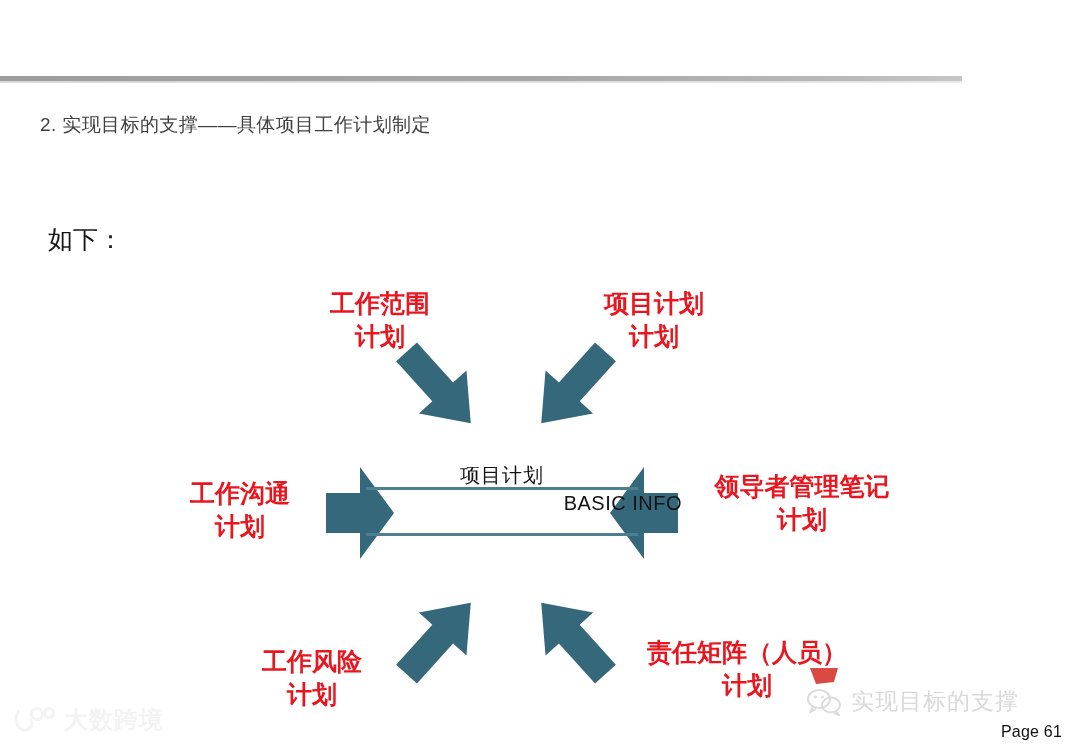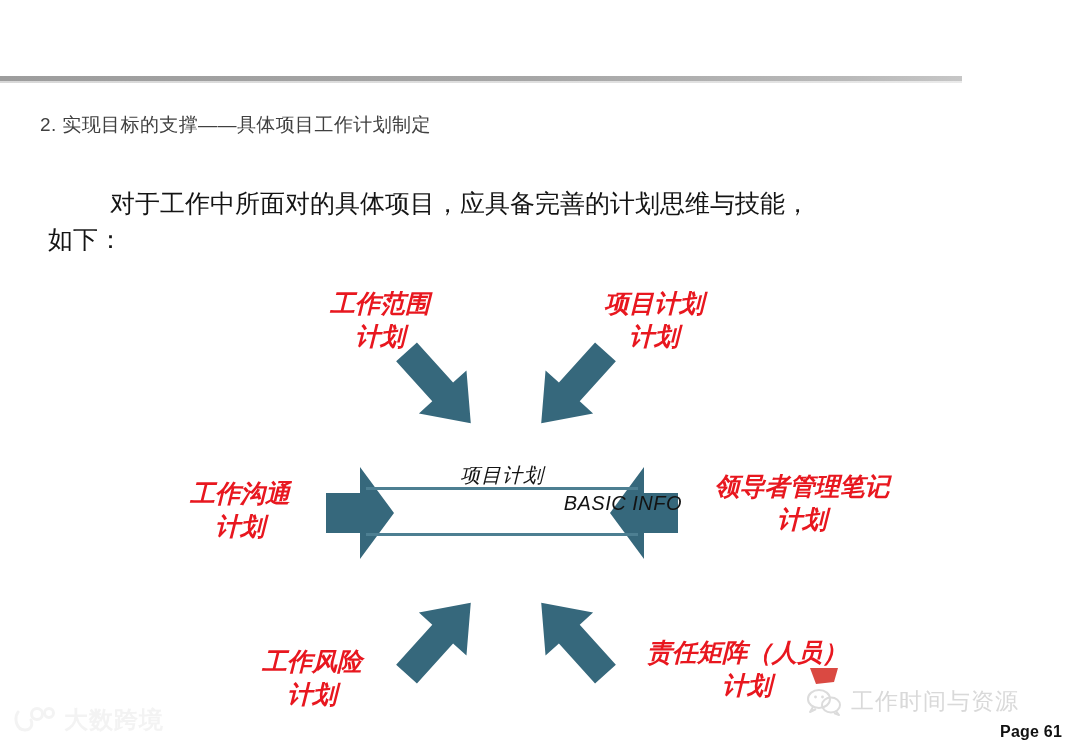--- a/index.html
+++ b/index.html
@@ -60,21 +60,20 @@
   }
   .body-text .indent { display: inline-block; width: 62px; }
 
   
   .diagram {
     position: absolute;
     left: 0;
     top: 265px;
     width: 868px;
     height: 470px;
-    font-style: italic;
   }
   .lbl {
     position: absolute;
     color: #e8171f;
     font-size: 25px;
     font-weight: 700;
     line-height: 1.32;
     text-align: center;
     white-space: nowrap;
   }
@@ -145,21 +144,21 @@
     font-size: 23px;
     color: #d9d9d9;
     letter-spacing: 1px;
     white-space: nowrap;
   }
   .page-num {
     position: absolute;
     right: 18px;
     top: 723px;
     font-size: 16px;
-    font-weight: 700;
+    font-weight: 400;
     color: #111111;
     letter-spacing: 0.2px;
   }
   .wm-red-mark {
     position: absolute;
     left: 808px;
     top: 668px;
     width: 34px;
     height: 22px;
     opacity: 0.85;
@@ -169,21 +168,21 @@
 <body>
 
 <div id="slide">
 
   <div class="header-rule"></div>
   <div class="header-rule-shadow"></div>
 
   <div class="slide-title">2. 实现目标的支撑——具体项目工作计划制定</div>
 
   <div class="body-text">
-    <span class="indent"></span><span>对于工作中所面对的具体项目，应具备完善的计划思维与技能，</span><br>
+    <span class="indent"></span><br>
     <span>如下：</span>
   </div>
 
   <div class="diagram">
 
     <div class="lbl lbl-scope">
       <div>工作范围</div>
       <div>计划</div>
     </div>
 
@@ -270,18 +269,18 @@
 
   <div class="wm-right">
     <svg width="36" height="28" viewBox="0 0 36 28">
       <ellipse cx="13" cy="11" rx="11" ry="9" stroke="#dcdcdc" stroke-width="2" fill="none"></ellipse>
       <path d="M7 19 L4 24 L10 21" stroke="#dcdcdc" stroke-width="2" fill="none" stroke-linejoin="round"></path>
       <circle cx="9.5" cy="9" r="1.4" fill="#dcdcdc"></circle>
       <circle cx="16.5" cy="9" r="1.4" fill="#dcdcdc"></circle>
       <ellipse cx="25" cy="17" rx="9" ry="7.5" stroke="#dcdcdc" stroke-width="2" fill="none"></ellipse>
       <path d="M30 23 L33 27 L28 25" stroke="#dcdcdc" stroke-width="2" fill="none" stroke-linejoin="round"></path>
     </svg>
-    <span class="wm-right-text">工作时间与资源</span>
+    <span class="wm-right-text">实现目标的支撑</span>
   </div>
 
   <div class="page-num">Page 61</div>
 
 </div>
 
 </body></html>

